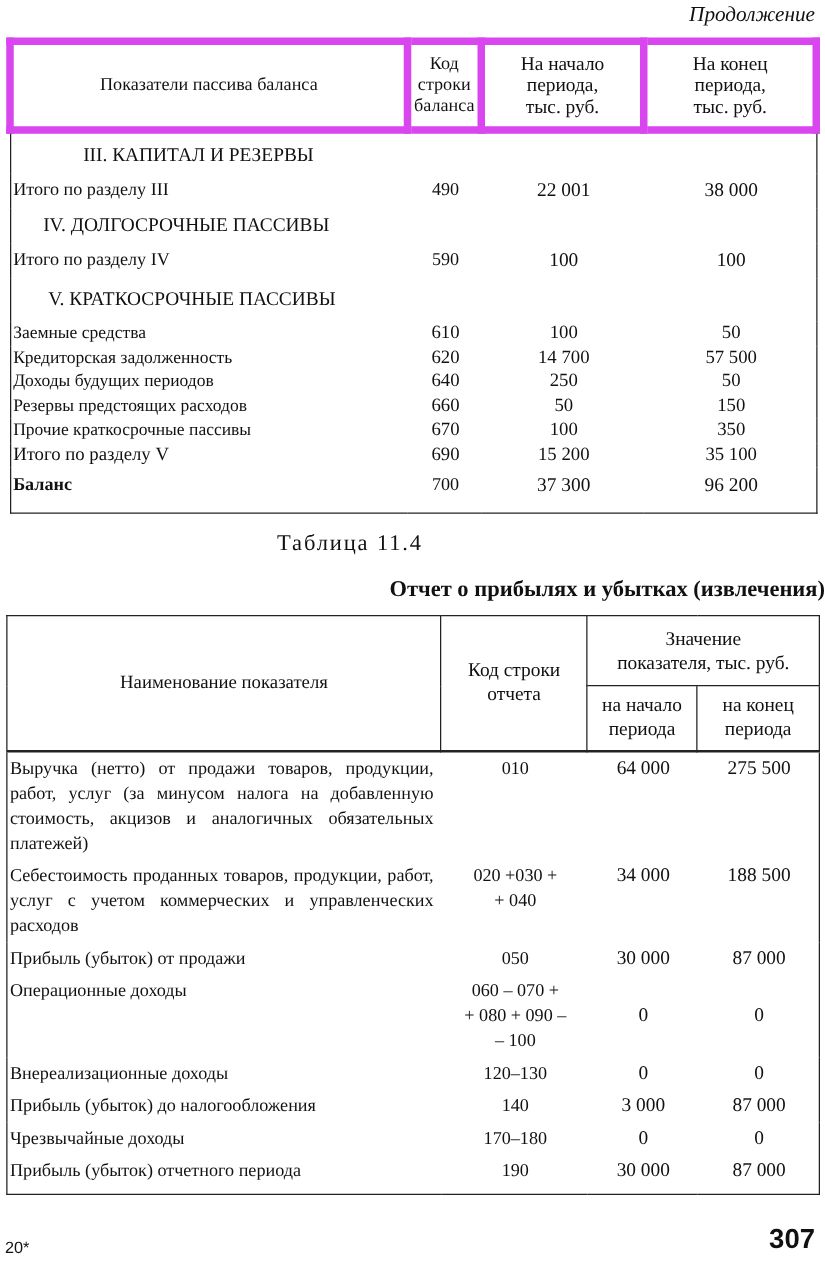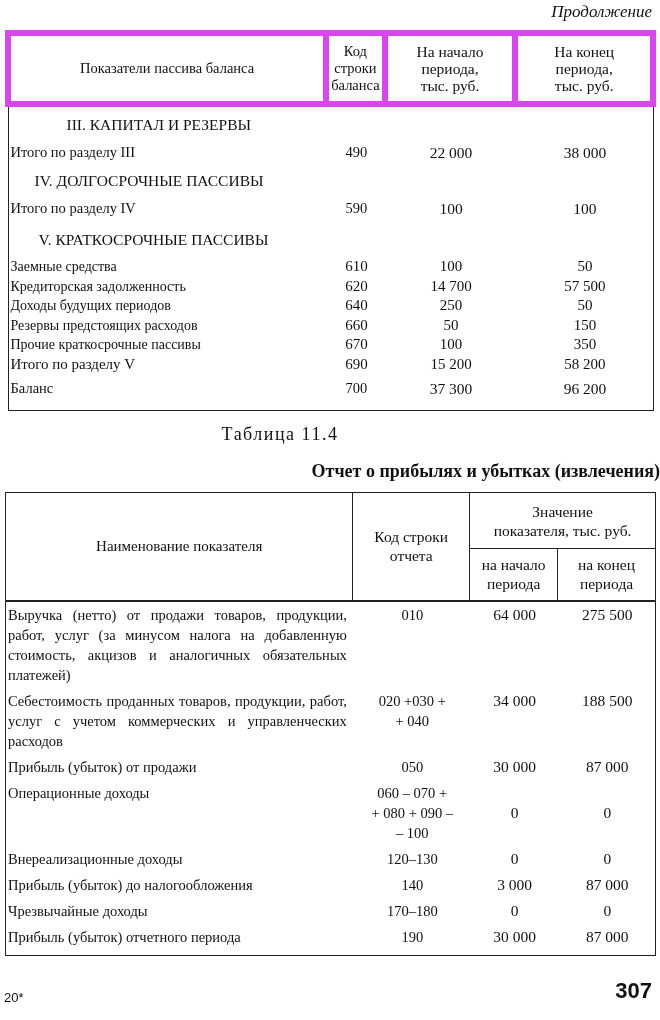--- a/index.html
+++ b/index.html
@@ -18,21 +18,21 @@
   #t1 thead tr { height: 71px; }
   #t1 thead { border-bottom: 2px solid #222; }
   #t1 td { border: none; padding: 0 0 0 2px; line-height: 19.5px; }
   #t1 td.code, #t1 td.num { text-align: center; }
   #t1 tr.section td { font-size: 15.5px; height: 28px; padding-left: 58px; }
   #t1 tr.section.first td { padding-top: 4px; }
   #t1 tr.total td { height: 28px; }
   #t1 tr.small td { font-size: 14px; height: 19px; }
   #t1 tr.small td.num, #t1 tr.small td.code { font-size: 15px; }
   #t1 tr.balance td { height: 30px; padding-bottom: 6px; }
-  #t1 tr.balance td.lbl { font-weight: normal; margin-top: 32px; }
+  #t1 tr.balance td.lbl { font-weight: bold; margin-top: 32px; }
   #t1 tr.total td.num { font-size: 15.5px; }
   #t1 tr.balance td.num { font-size: 15.5px; }
 
   .table-num {
     position: absolute; left: 0; width: 560px; top: 424px; text-align: center;
     font-size: 18px; letter-spacing: 1.5px;
   }
   .table-title {
     position: absolute; left: 0; width: 660px; top: 461px; text-align: right;
     font-size: 18px; font-weight: bold;
@@ -86,21 +86,21 @@
       </th>
     </tr>
   </thead>
   <tbody>
     <tr class="section first">
       <td colspan="4">III. КАПИТАЛ И РЕЗЕРВЫ</td>
     </tr>
     <tr class="total">
       <td class="lbl">Итого по разделу III</td>
       <td class="code">490</td>
-      <td class="num">22 000</td>
+      <td class="num">22 001</td>
       <td class="num">38 000</td>
     </tr>
     <tr class="section">
       <td colspan="4" style="padding-left:26px">IV. ДОЛГОСРОЧНЫЕ ПАССИВЫ</td>
     </tr>
     <tr class="total">
       <td class="lbl">Итого по разделу IV</td>
       <td class="code">590</td>
       <td class="num">100</td>
       <td class="num">100</td>
@@ -135,21 +135,21 @@
     <tr class="small">
       <td class="lbl">Прочие краткосрочные пассивы</td>
       <td class="code">670</td>
       <td class="num">100</td>
       <td class="num">350</td>
     </tr>
     <tr class="small">
       <td class="lbl" style="font-size:15px">Итого по разделу V</td>
       <td class="code">690</td>
       <td class="num">15 200</td>
-      <td class="num">58 200</td>
+      <td class="num">35 100</td>
     </tr>
     <tr class="balance">
       <td class="lbl">Баланс</td>
       <td class="code">700</td>
       <td class="num">37 300</td>
       <td class="num">96 200</td>
     </tr>
   </tbody>
 </table>
 

